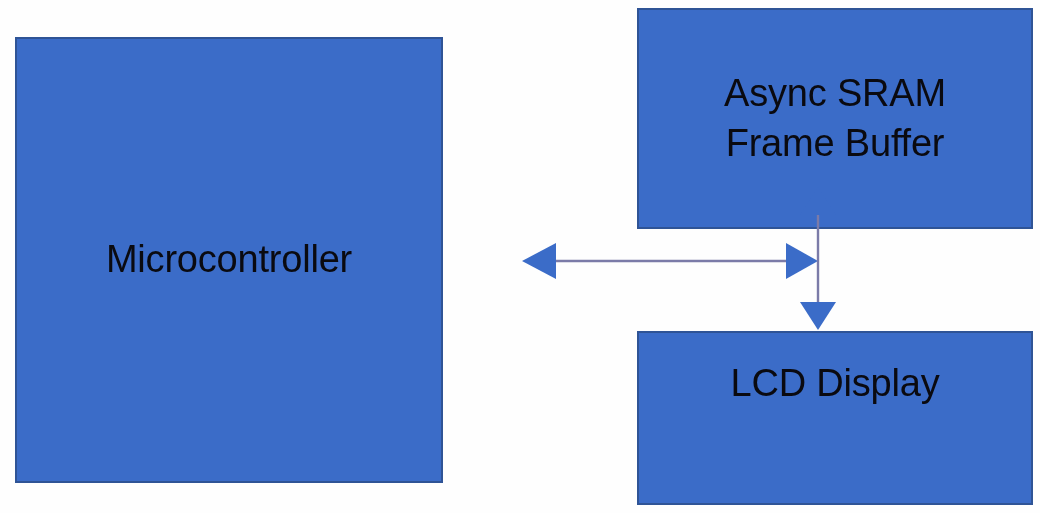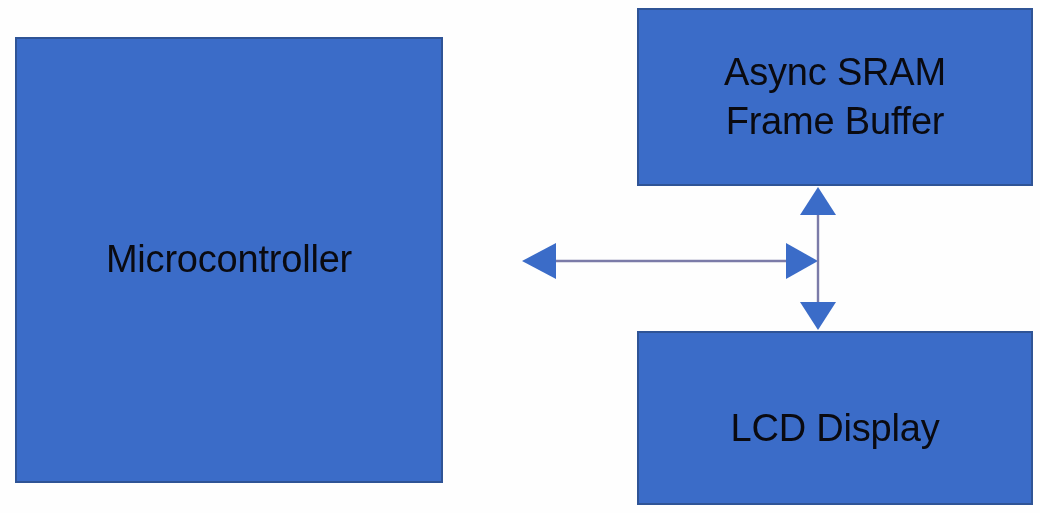--- a/index.html
+++ b/index.html
@@ -41,29 +41,29 @@
   #block-mcu {
     left: 15px;
     top: 37px;
     width: 428px;
     height: 446px;
   }
   #block-sram {
     left: 637px;
     top: 8px;
     width: 396px;
-    height: 178px;
+    height: 221px;
   }
   #block-lcd {
     left: 637px;
     top: 331px;
     width: 396px;
     height: 174px;
     align-items: flex-start;
-    padding-top: 71px;
+    padding-top: 26px;
   }
 
   
   #connectors {
     position: absolute;
     left: 0;
     top: 0;
     width: 1040px;
     height: 513px;
     pointer-events: none;

